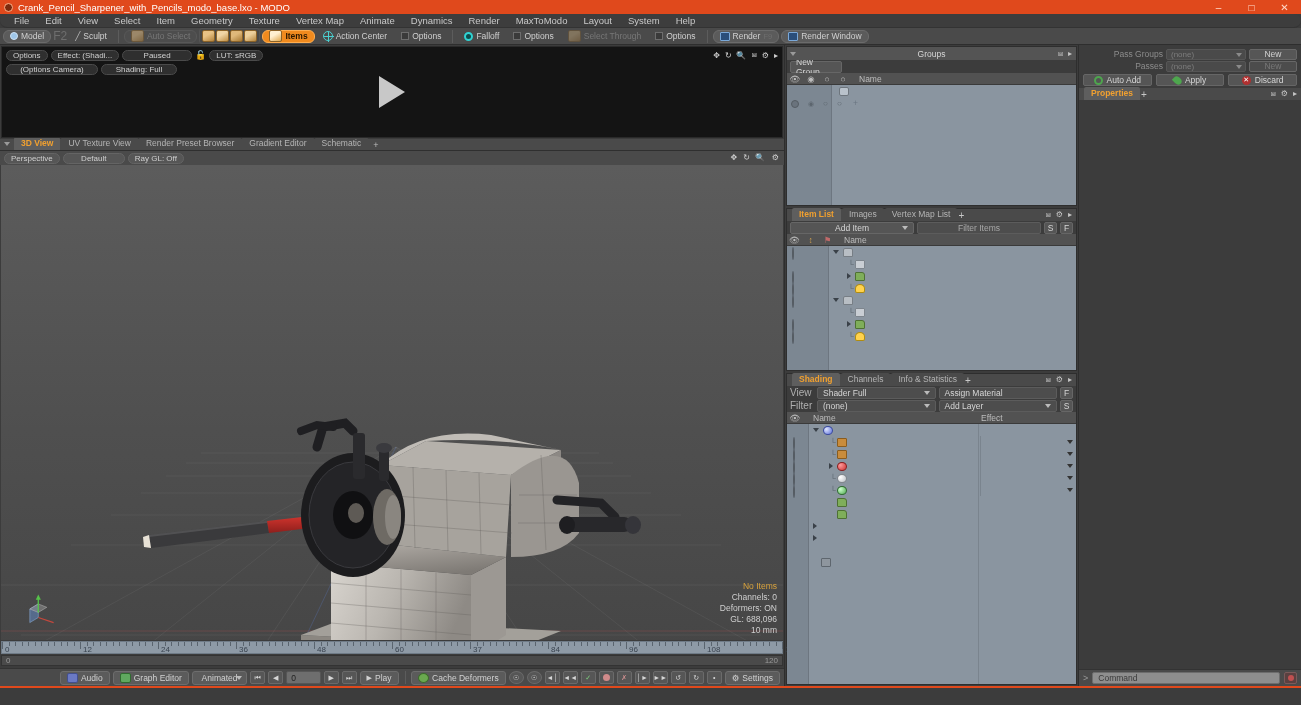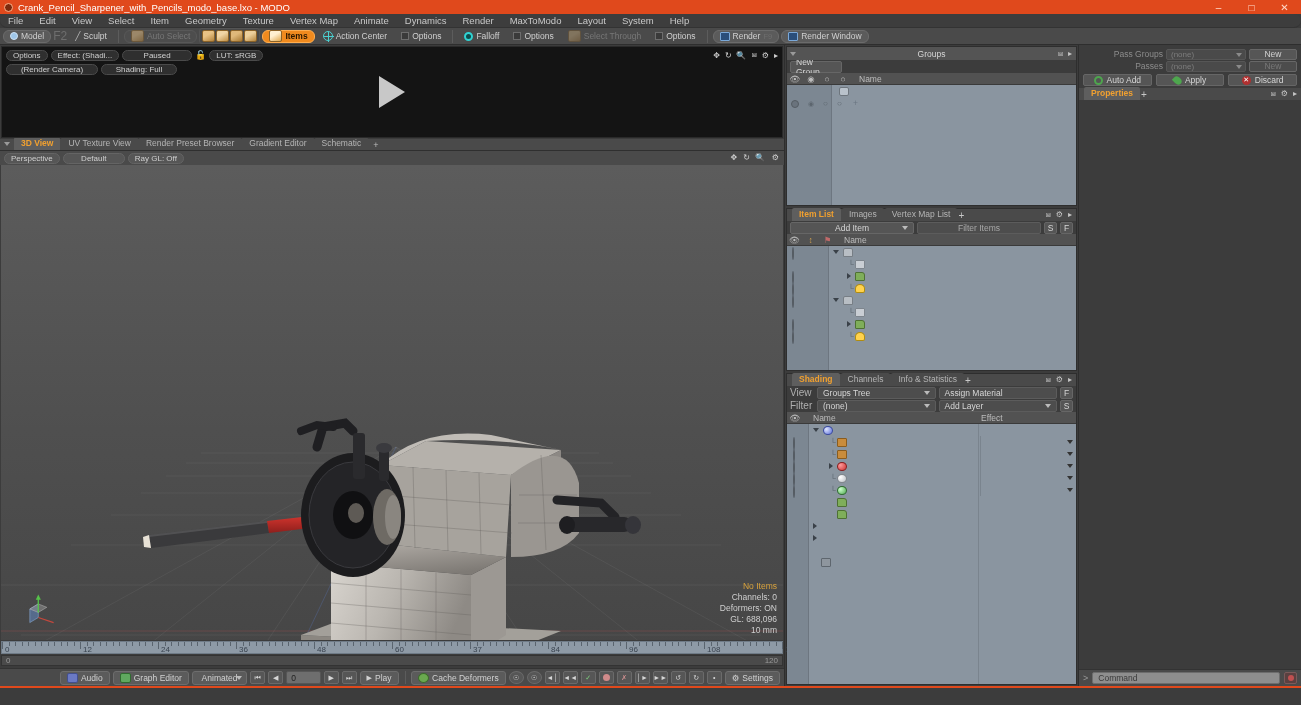--- a/index.html
+++ b/index.html
@@ -11,21 +11,21 @@
     padding-left:4px; position:relative; }
   .titlebar .tb-icon { width:9px; height:9px; border-radius:50%; background:#7a2a0e;
     border:1px solid #ffb089; margin-right:5px; flex:none; }
   .titlebar .tb-title { font-size:9.5px; color:#ffffff; white-space:nowrap; }
   .tb-btns { position:absolute; right:0; top:0; height:14px; display:flex; }
   .tb-btn { width:33px; height:14px; display:flex; align-items:center; justify-content:center;
     color:#ffd9c9; font-size:10px; }
 
   
   .menubar { height:14px; background:#3d3d3d; display:flex; align-items:center;
-    border-bottom:1px solid #333;border-radius:7px; }
+    padding-left:6px; border-bottom:1px solid #333;border-radius:7px; }
   .menubar .mi { font-size:9.5px; color:#c9c9c9; padding:0 8px; line-height:14px; }
 
   
   .modebar { height:17px; background:#4a4a4a; display:flex; align-items:center;
     gap:2px; padding:0 3px; border-bottom:1px solid #2e2e2e; }
   .pill { height:13px; background:#5b5b5b; border:1px solid #6b6b6b; border-radius:6px;
     display:flex; align-items:center; padding:0 6px; font-size:8.5px; color:#d0d0d0;
     white-space:nowrap; gap:3px; }
   .pill.wide { min-width:70px; justify-content:center; }
   .pill.dim { color:#777; background:#4d4d4d; border-color:#585858; }
@@ -315,21 +315,21 @@
 
     <div class="renderprev">
       <div class="rptools">
         <div class="pill">Options</div>
         <div class="pill">Effect: (Shadi...</div>
         <div class="pill wide">Paused</div>
         <span style="color:#e0c040;font-size:9px">🔓</span>
         <div class="pill">LUT: sRGB</div>
       </div>
       <div class="rptools" style="padding-top:0">
-        <div class="pill wide" style="min-width:92px">(Render Camera)</div>
+        <div class="pill wide" style="min-width:92px">(Options Camera)</div>
         <div class="pill wide" style="min-width:76px">Shading: Full</div>
       </div>
       <div class="rp-icons">
         <span>✥</span>
         <span>↻</span>
         <span>🔍</span>
         <span>⧈</span>
         <span>⚙</span>
         <span>▸</span>
       </div>
@@ -815,21 +815,21 @@
           <span class="plus">+</span>
           <span class="hico">
             <span>⧈</span>
             <span>⚙</span>
             <span>▸</span>
           </span>
         </div>
       <div class="prow">
         <span style="width:24px;color:#b0b0b0">View</span>
         <div class="btnbar" style="flex:1;position:relative;background:#4d4d4d;border-color:#5c5c5c">
-          <span>Groups Tree</span>
+          <span>Shader Full</span>
           <span style="position:absolute;right:5px;width:0;height:0;border-left:3px solid transparent;border-right:3px solid transparent;border-top:4px solid #bbb"></span>
         </div>
         <div class="btnbar" style="flex:1;background:#4d4d4d;border-color:#5c5c5c">Assign Material</div>
         <div class="btnbar" style="width:13px;justify-content:center;padding:0">F</div>
       </div>
       <div class="prow">
         <span style="width:24px;color:#b0b0b0">Filter</span>
         <div class="btnbar" style="flex:1;position:relative;background:#4d4d4d;border-color:#5c5c5c">
           <span>(none)</span>
           <span style="position:absolute;right:5px;width:0;height:0;border-left:3px solid transparent;border-right:3px solid transparent;border-top:4px solid #bbb"></span>

